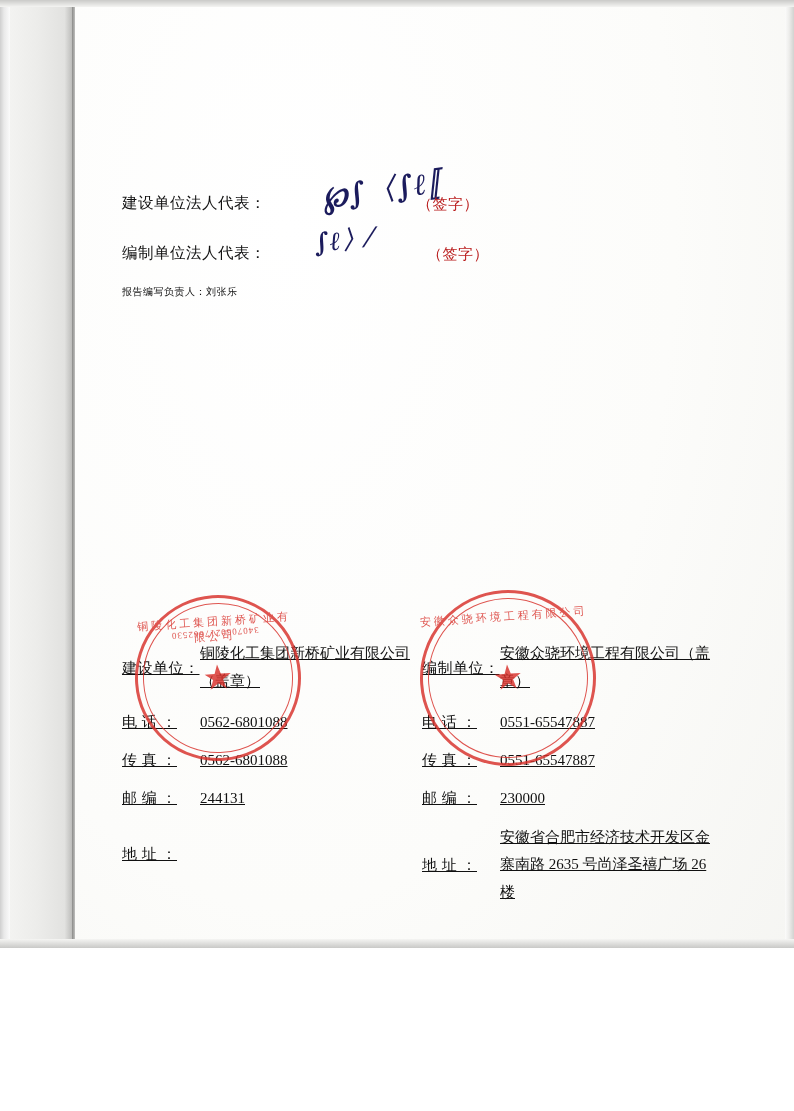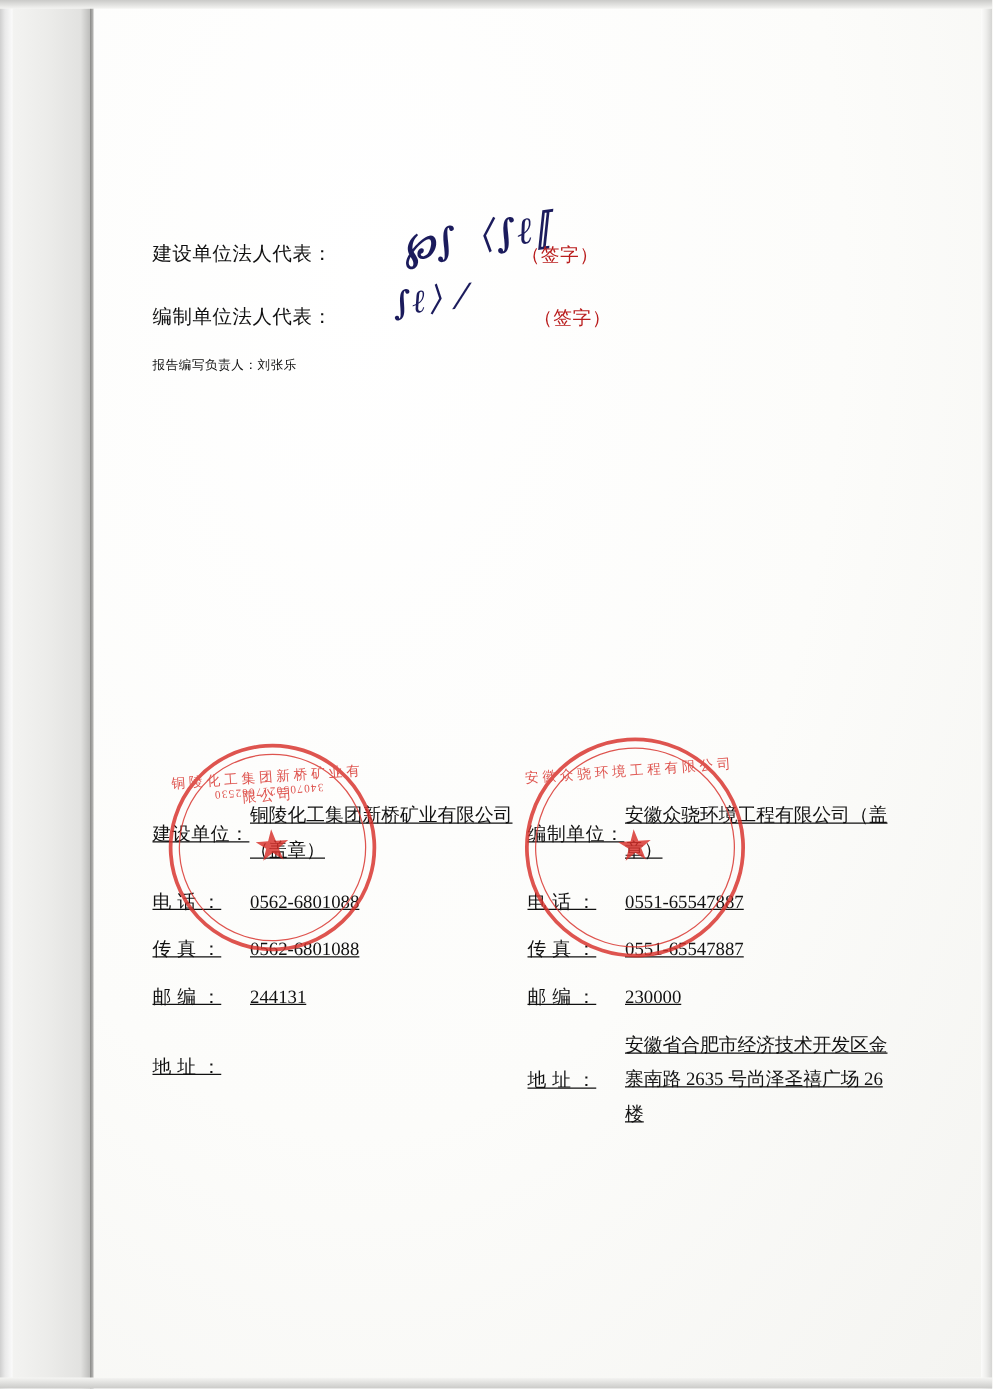--- a/index.html
+++ b/index.html
@@ -6,21 +6,21 @@
     margin: 0;
     padding: 0;
     background: #ffffff;
   }
   body {
     font-family: "Liberation Serif", "DejaVu Serif", serif;
   }
   .page {
     position: relative;
     width: 794px;
-    height: 1111px;
+    height: 948px;
     background: #fdfdfb;
     overflow: hidden;
   }
   
   .scan-left-edge {
     position: absolute;
     left: 0; top: 0;
     width: 10px; height: 100%;
     background: linear-gradient(to right, #cfcfcf 0%, #e9e9e9 40%, #fbfbfb 100%);
   }

